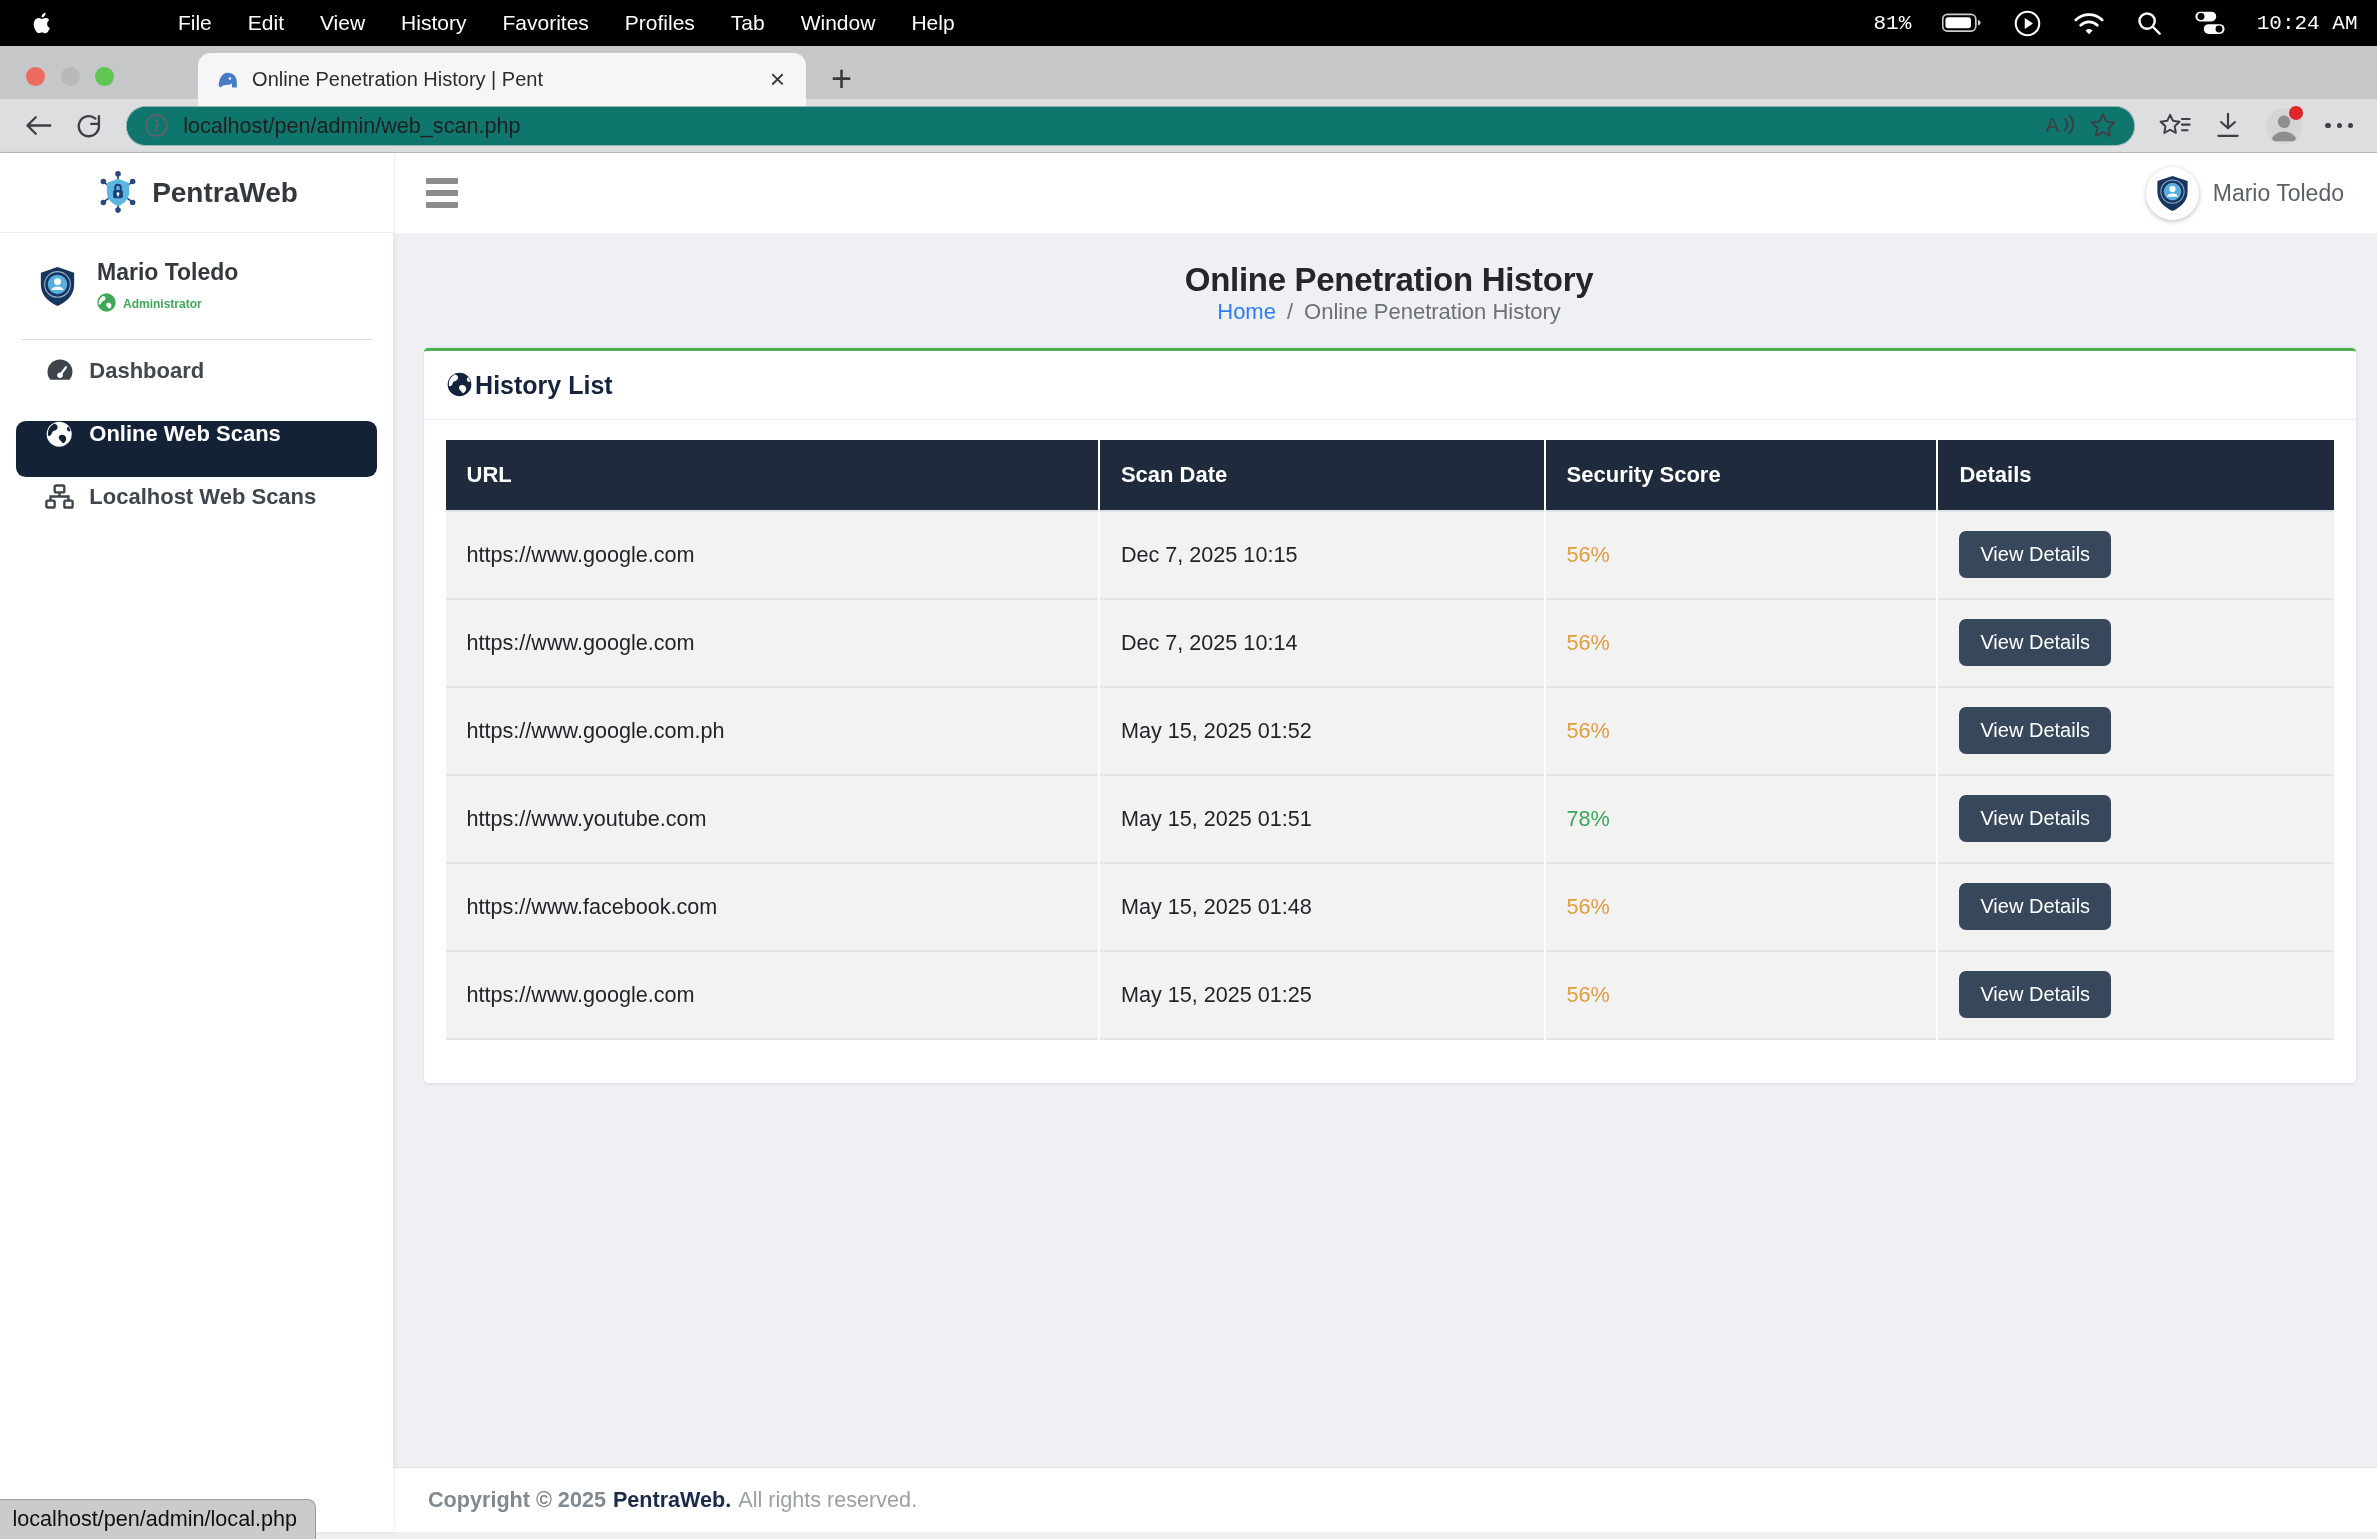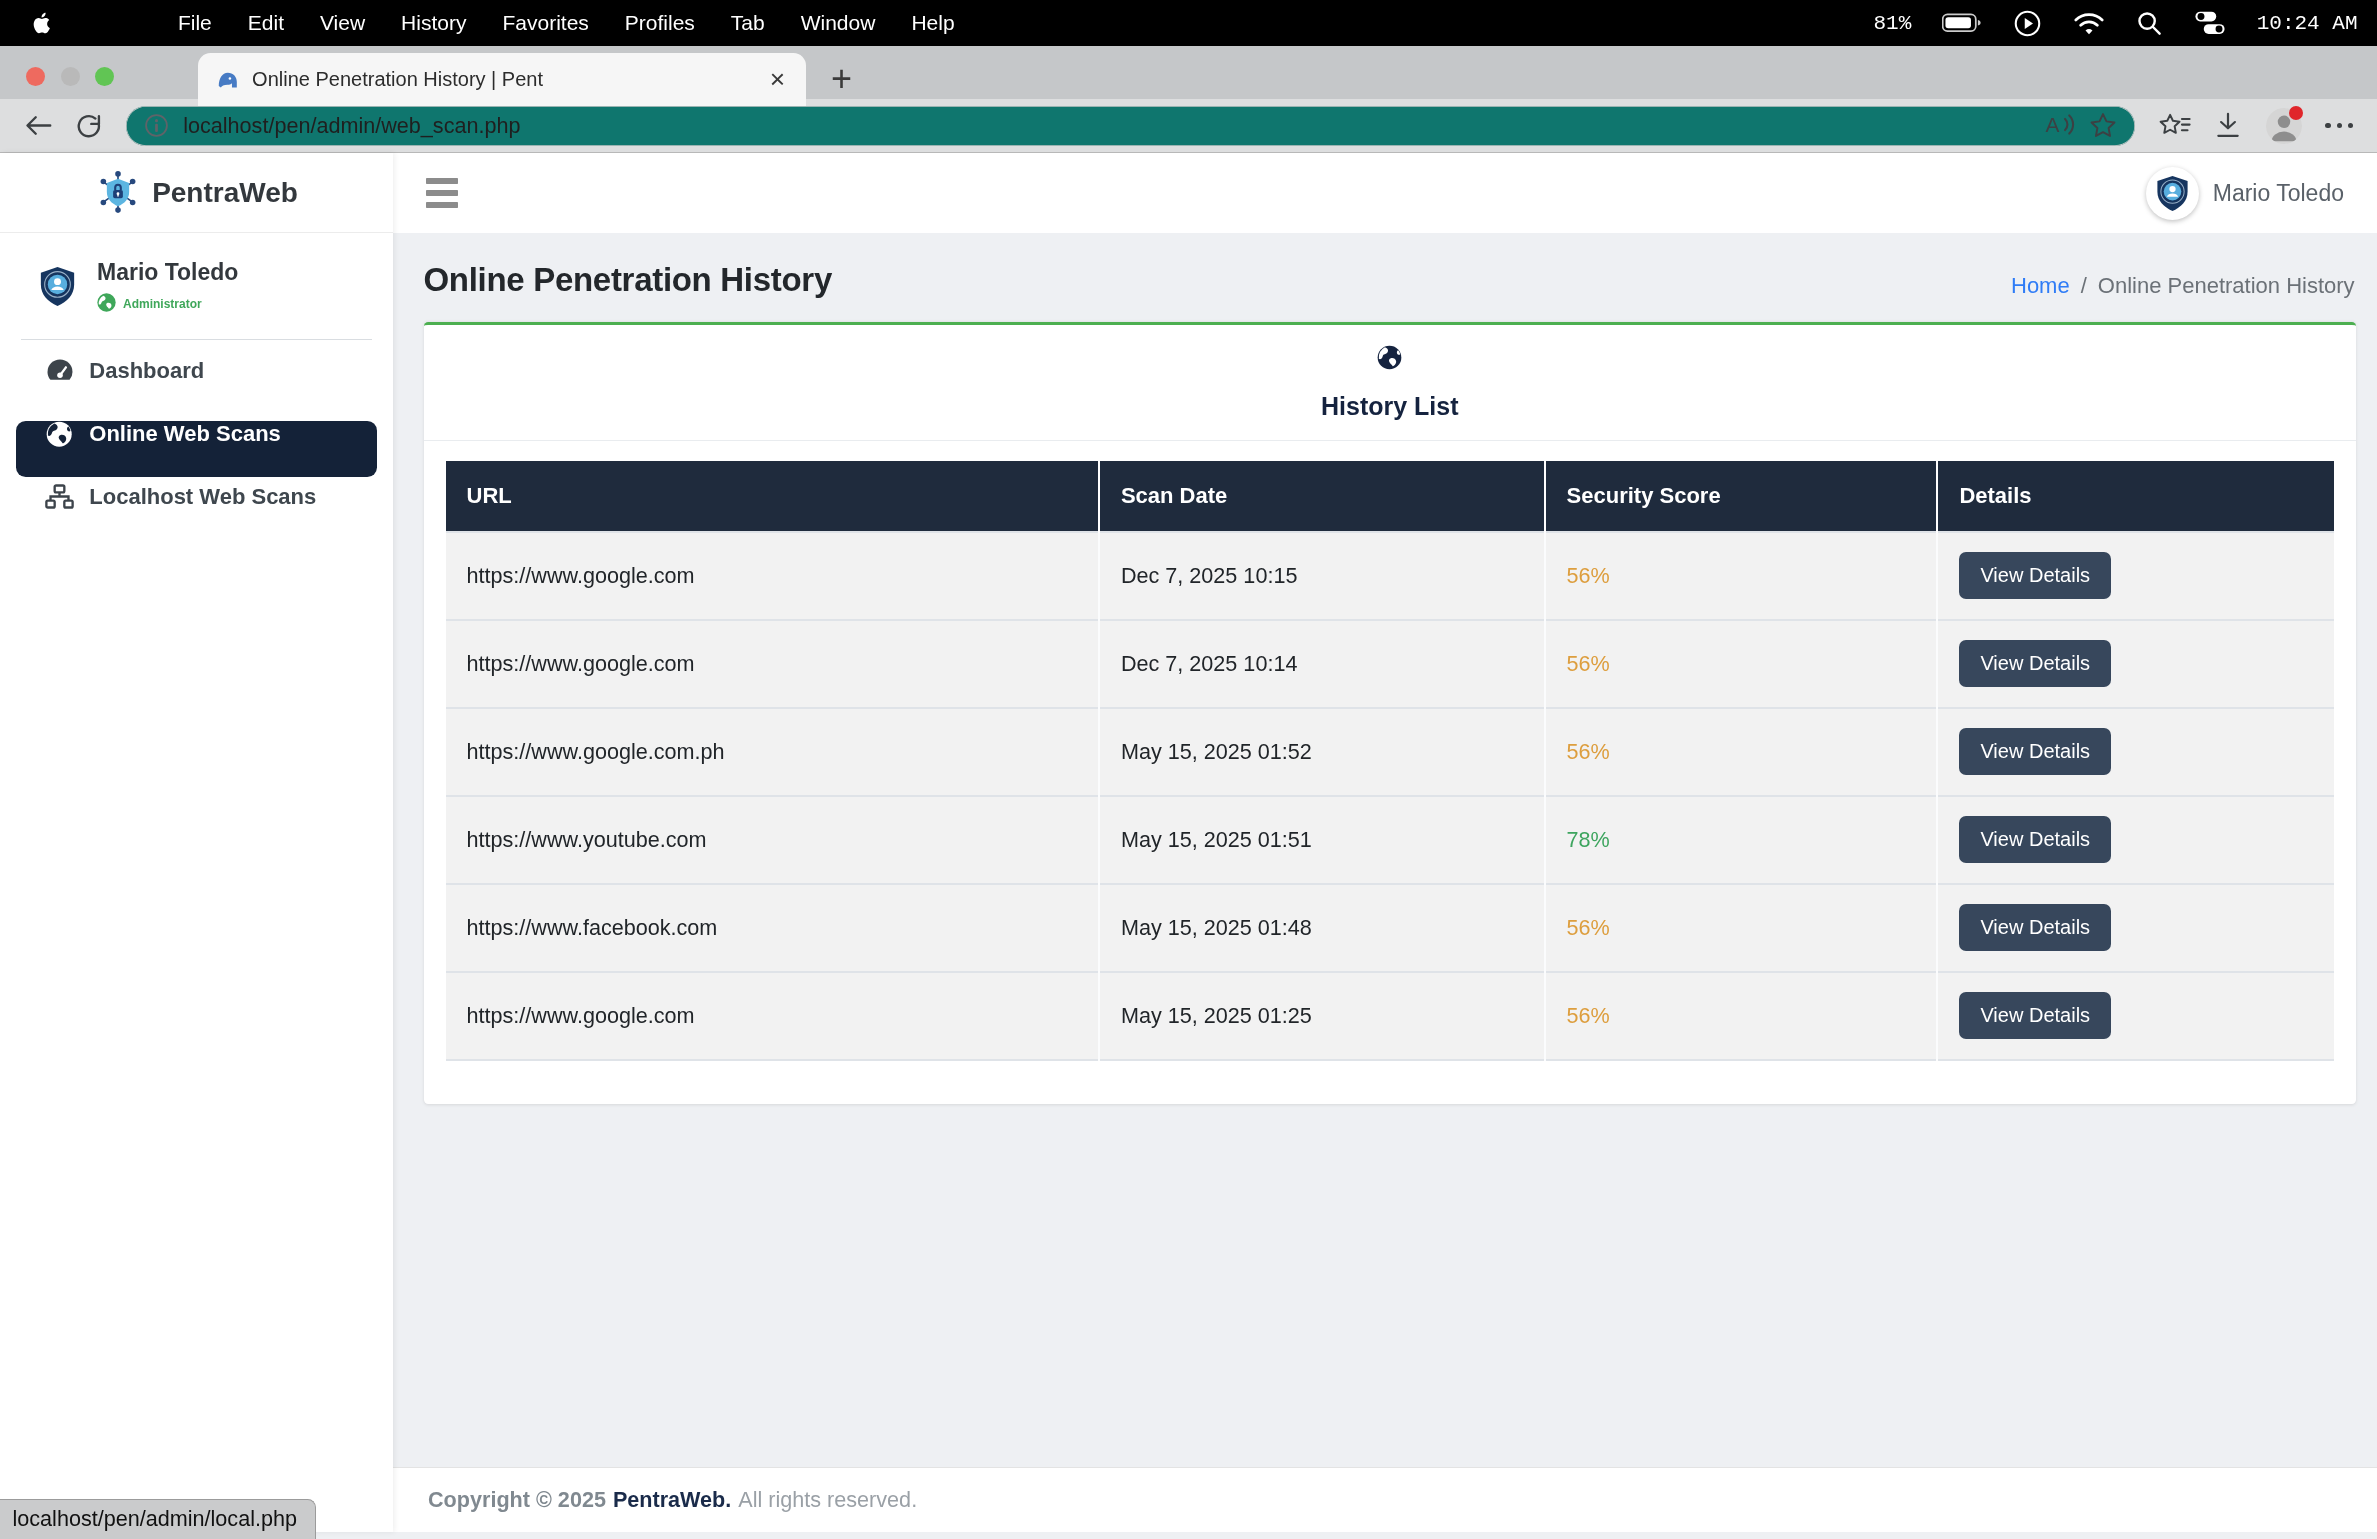--- a/index.html
+++ b/index.html
@@ -73,28 +73,28 @@
   .main{flex:1;display:flex;flex-direction:column;background:#eef0f3;}
   .topbar{height:80px;background:#fff;display:flex;align-items:center;padding:0 33px;}
   .hamburger{display:flex;flex-direction:column;gap:6.3px;cursor:pointer;}
   .hamburger i{width:32px;height:5.6px;background:#8c8c8c;display:block;border-radius:0.7px;}
   .topbar-user{margin-left:auto;display:flex;align-items:center;gap:14px;}
   .topbar-avatar{width:53px;height:53px;border-radius:50%;background:#fff;box-shadow:0 1.4px 5.6px rgba(0,0,0,.25);
     display:flex;align-items:center;justify-content:center;}
   .topbar-username{font-size:23px;color:#5a6169;}
 
   .content{flex:1;padding:16.7px 21px 0 19.5px;}
-  .page-head{display:flex;align-items:flex-end;justify-content:space-between;margin:11px 1.4px 23.6px 11px;}
+  .page-head{display:flex;align-items:center;justify-content:space-between;margin:11px 1.4px 23.6px 11px;flex-direction:column;}
   .page-title{font-size:33px;font-weight:700;color:#23272b;letter-spacing:-0.3px;}
   .breadcrumb{font-size:22px;color:#6b7177;display:flex;gap:11px;align-items:center;}
   .breadcrumb .bc-home{color:var(--link-blue);}
 
   .card{background:#fff;border-top:3.5px solid var(--accent-green);border-radius:4.2px;
     box-shadow:0 0.7px 3.5px rgba(0,0,0,.10);margin-left:11px;}
-  .card-header{display:flex;align-items:center;gap:20px;padding:19.5px 23.6px;border-bottom:0.7px solid #e9ecef;flex-direction:column;}
+  .card-header{display:flex;align-items:center;gap:3px;padding:19.5px 23.6px;border-bottom:0.7px solid #e9ecef;}
   .card-title{font-size:25px;font-weight:700;color:#15233f;}
   .card-body{padding:19.5px 22px 43px 22px;}
 
   table{width:100%;border-collapse:collapse;table-layout:fixed;border-bottom:2.1px solid #dfe3e8;}
   col.c-url{width:34.6%;} col.c-date{width:23.6%;} col.c-score{width:20.8%;} col.c-det{width:21%;}
   th{background:var(--navy);color:#fff;font-size:22px;font-weight:700;text-align:left;
     height:71px;padding:0 0 0 21px;border-right:2.1px solid #fff;}
   th:last-child{border-right:none;}
   td{background:#f2f2f2;font-size:21.6px;color:#212529;height:88px;padding:0 0 0 21px;
     border-right:2.1px solid #fbfcfd;border-top:2.1px solid #dfe3e8;vertical-align:middle;}

